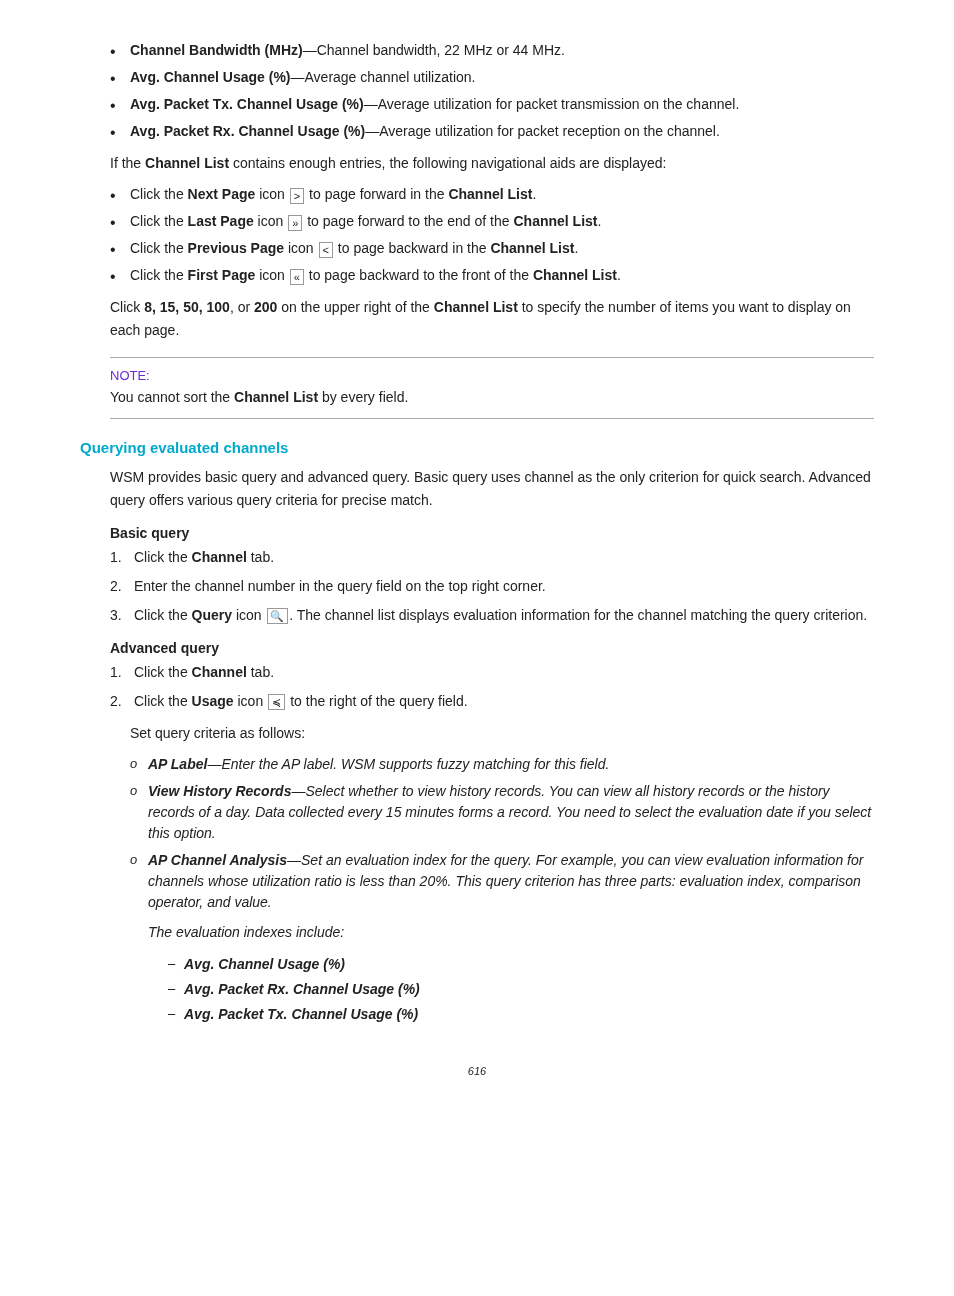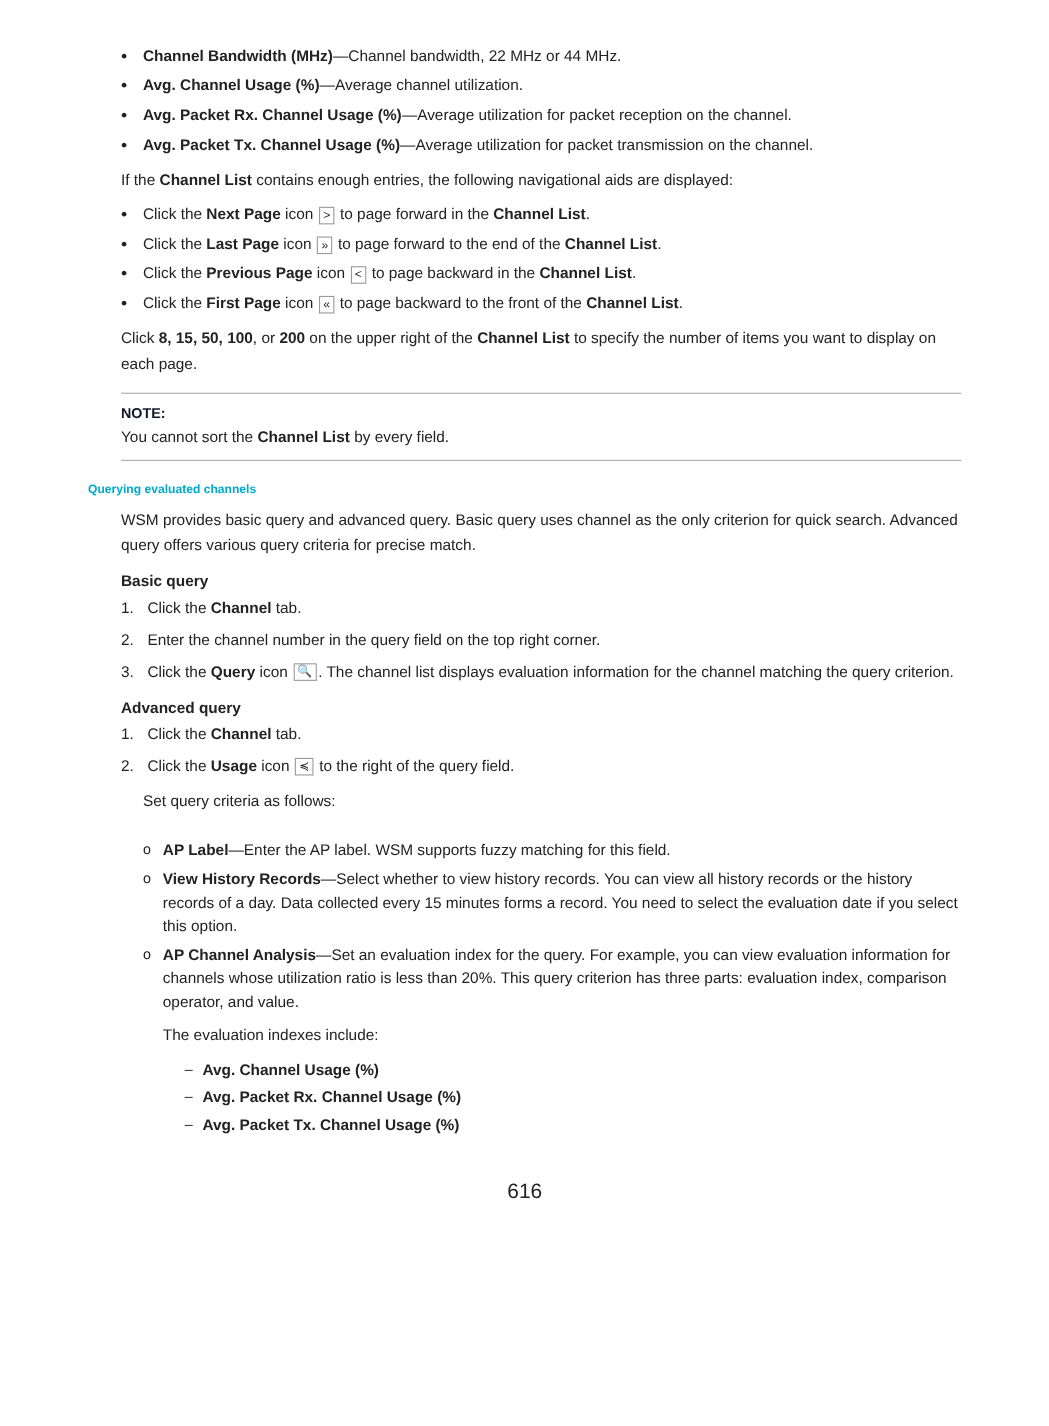--- a/index.html
+++ b/index.html
@@ -39,21 +39,22 @@
       margin-bottom: 8px;
       line-height: 1.5;
     }
     .ordered-list li .num {
       position: absolute;
       left: 0;
       font-weight: normal;
     }
     .sub-bullet-list {
       list-style: none;
-      margin: 23px 0 6px 20px;
+      margin: 10px 0 6px 20px;
+      font-style: italic;
     }
     .sub-bullet-list li {
       position: relative;
       padding-left: 18px;
       margin-bottom: 6px;
       line-height: 1.5;
     }
     .sub-bullet-list li::before {
       content: "o";
       position: absolute;
@@ -79,32 +80,32 @@
     }
     b, strong { font-weight: bold; }
     .para { margin-bottom: 10px; line-height: 1.6; }
     .note-box {
       border-top: 1px solid #aaa;
       border-bottom: 1px solid #aaa;
       padding: 10px 0 10px 0;
       margin: 16px 0 20px 0;
     }
     .note-label {
-      color: #0f172a;
+      color: #6d28d9;
       font-size: 13px;
-      font-weight: bold;
+      font-weight: normal;
       margin-bottom: 4px;
     }
     .note-text {
       line-height: 1.5;
       font-size: 14px;
     }
     .section-heading {
       color: #00aacc;
-      font-size: 11px;
+      font-size: 15px;
       font-weight: bold;
       margin-bottom: 10px;
       margin-top: 20px;
     }
     .sub-heading {
       font-weight: bold;
       font-size: 14px;
       margin: 14px 0 6px 30px;
     }
     .icon-inline {
@@ -112,45 +113,46 @@
       border: 1px solid #999;
       padding: 0 3px;
       font-size: 11px;
       line-height: 1.3;
       vertical-align: middle;
       margin: 0 1px;
     }
     .page-number {
       text-align: center;
       margin-top: 40px;
-      font-size: 19px;
-      color: #222;
+      font-size: 11px;
+      color: #222;
+      font-style: italic;
     }
     .indent-block {
       margin-left: 30px;
     }
     .sub-indent-block {
       margin-left: 50px;
     }
   </style>
 </head>
 <body>
 
 <ul class="bullet-list">
   <li>
     <b>Channel Bandwidth (MHz)</b><span>—</span><span>Channel bandwidth, 22 MHz or 44 MHz.</span>
   </li>
   <li>
     <b>Avg. Channel Usage (%)</b><span>—</span><span>Average channel utilization.</span>
   </li>
   <li>
+    <b>Avg. Packet Tx. Channel Usage (%)</b><span>—</span><span>Average utilization for packet transmission on the channel.</span>
+  </li>
+  <li>
     <b>Avg. Packet Rx. Channel Usage (%)</b><span>—</span><span>Average utilization for packet reception on the channel.</span>
-  </li>
-  <li>
-    <b>Avg. Packet Tx. Channel Usage (%)</b><span>—</span><span>Average utilization for packet transmission on the channel.</span>
   </li>
 </ul>
 
 <p class="para indent-block">
   <span>If the </span><b>Channel List</b><span> contains enough entries, the following navigational aids are displayed:</span>
 </p>
 
 <ul class="bullet-list">
   <li>
     <span>Click the </span><b>Next Page</b><span> icon </span><span class="icon-inline">&gt;</span><span> to page forward in the </span><b>Channel List</b><span>.</span>

